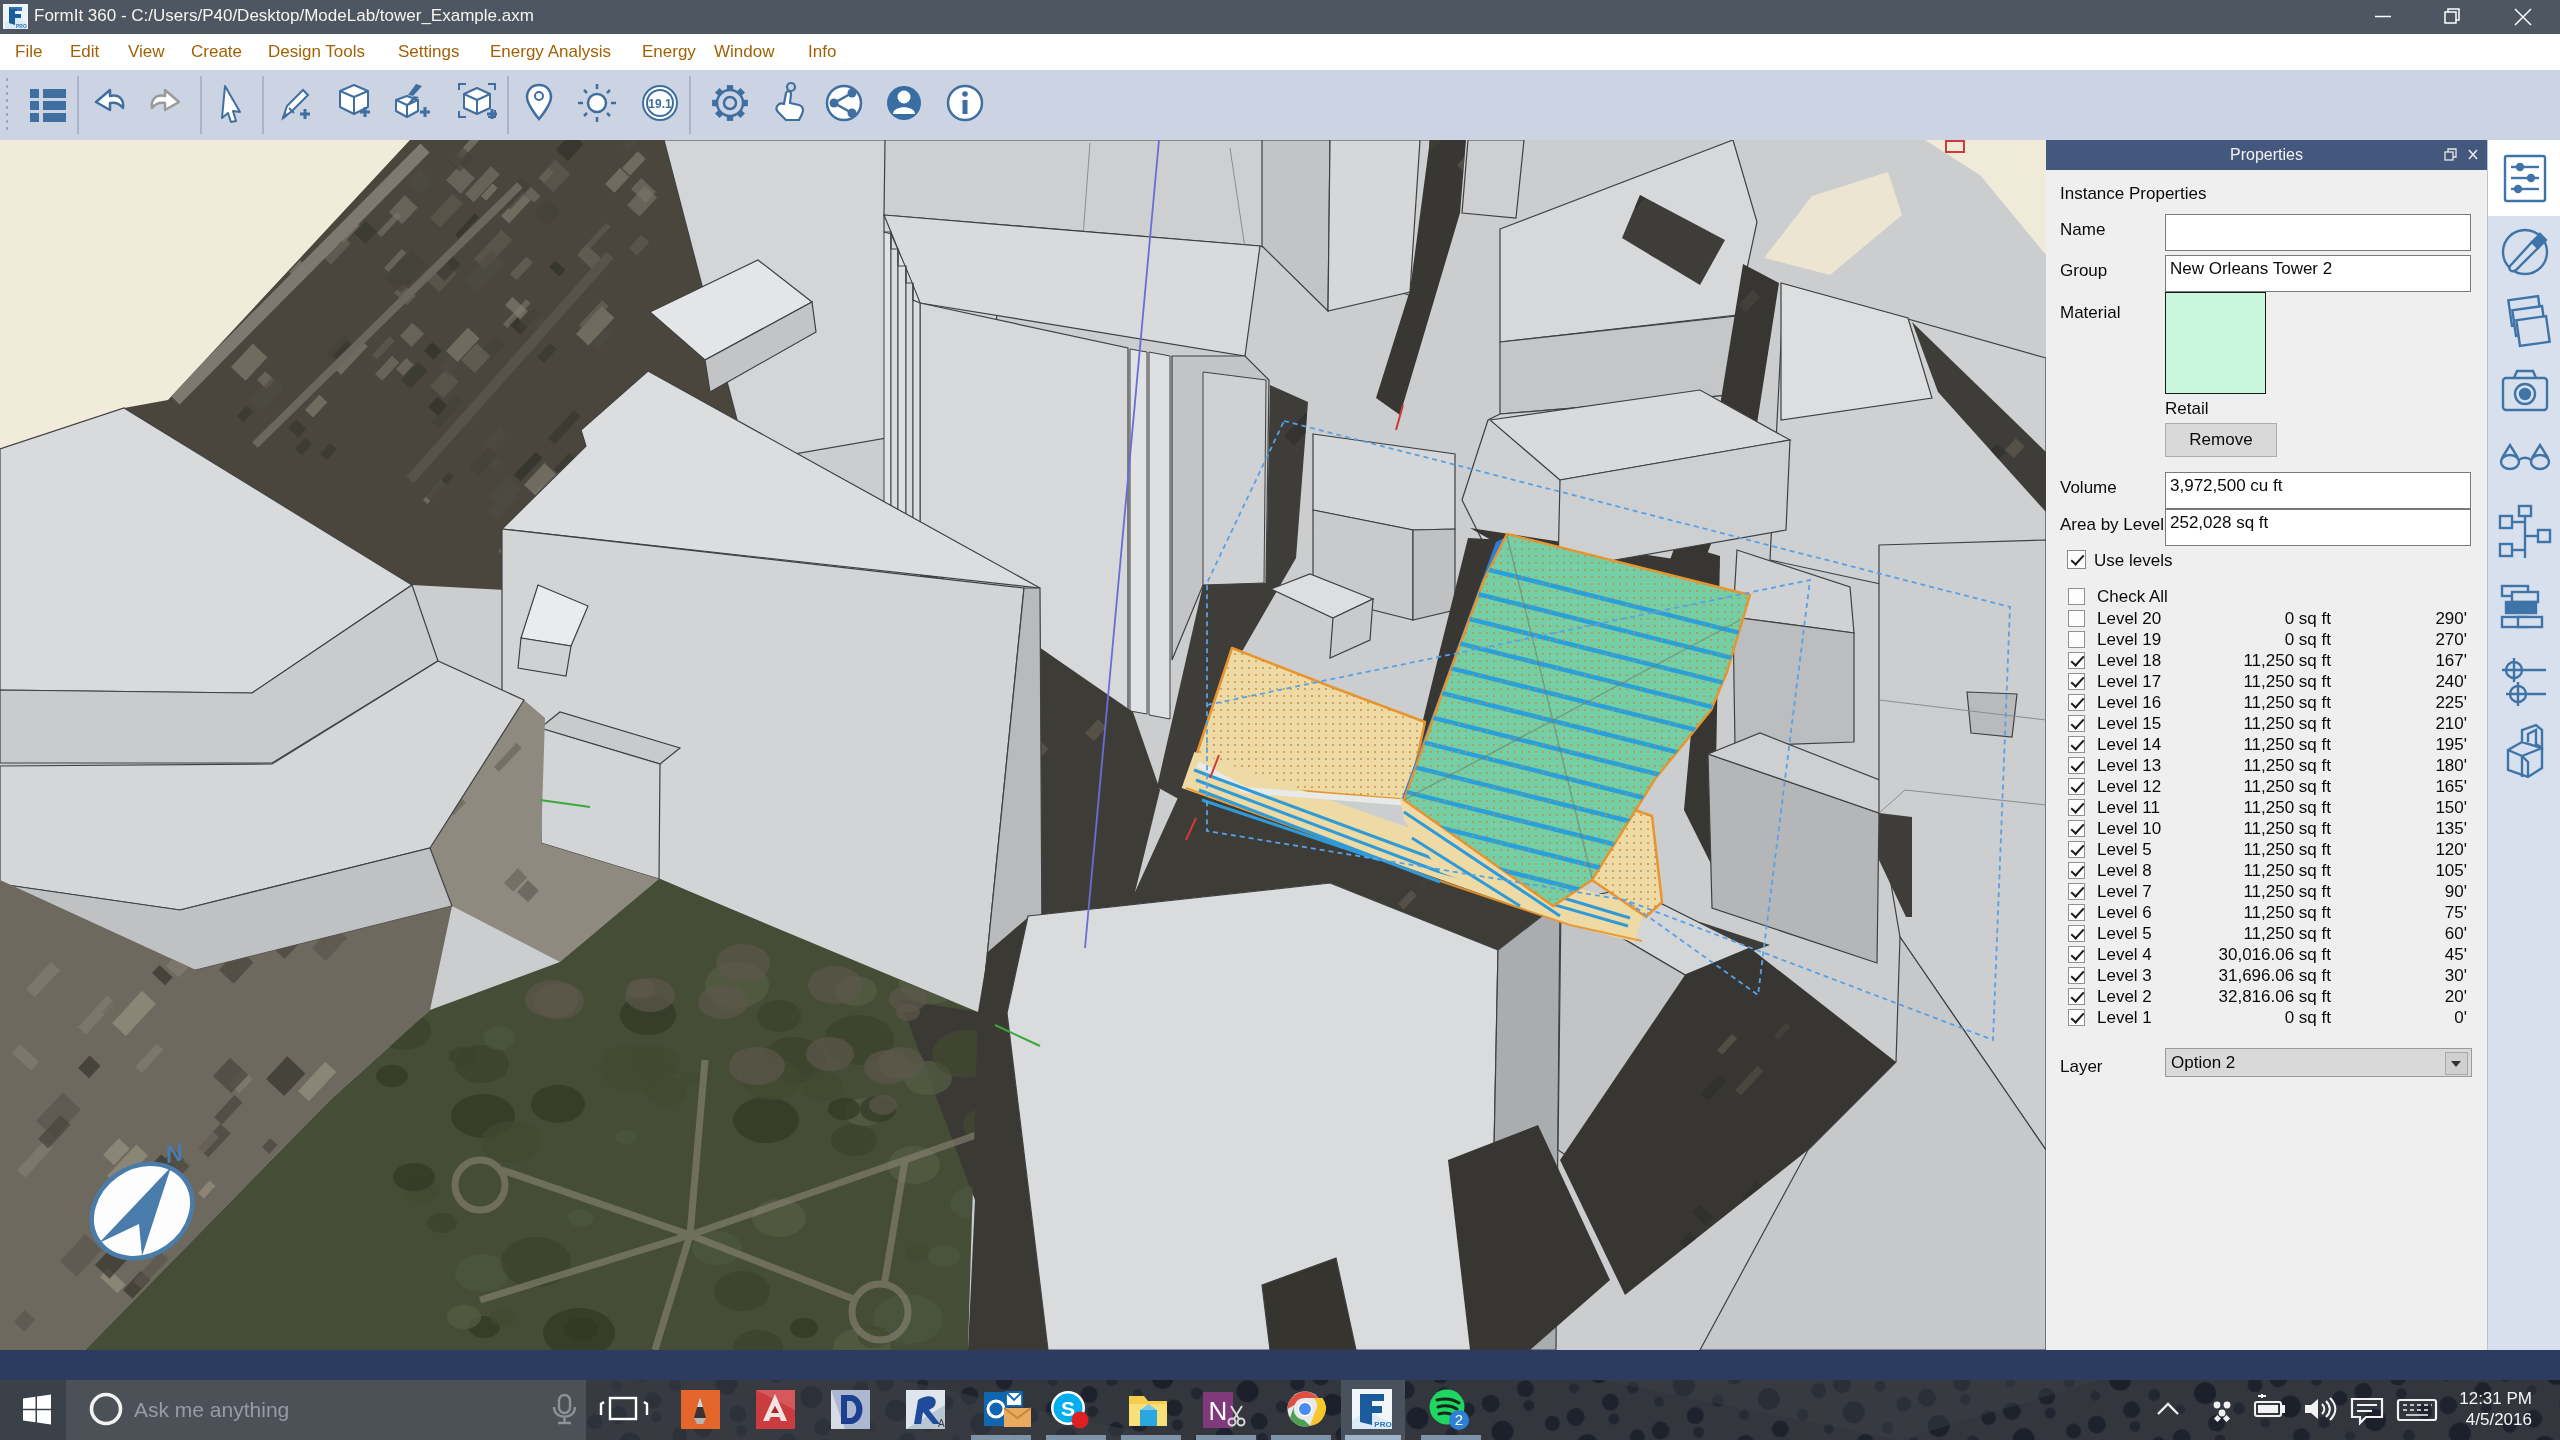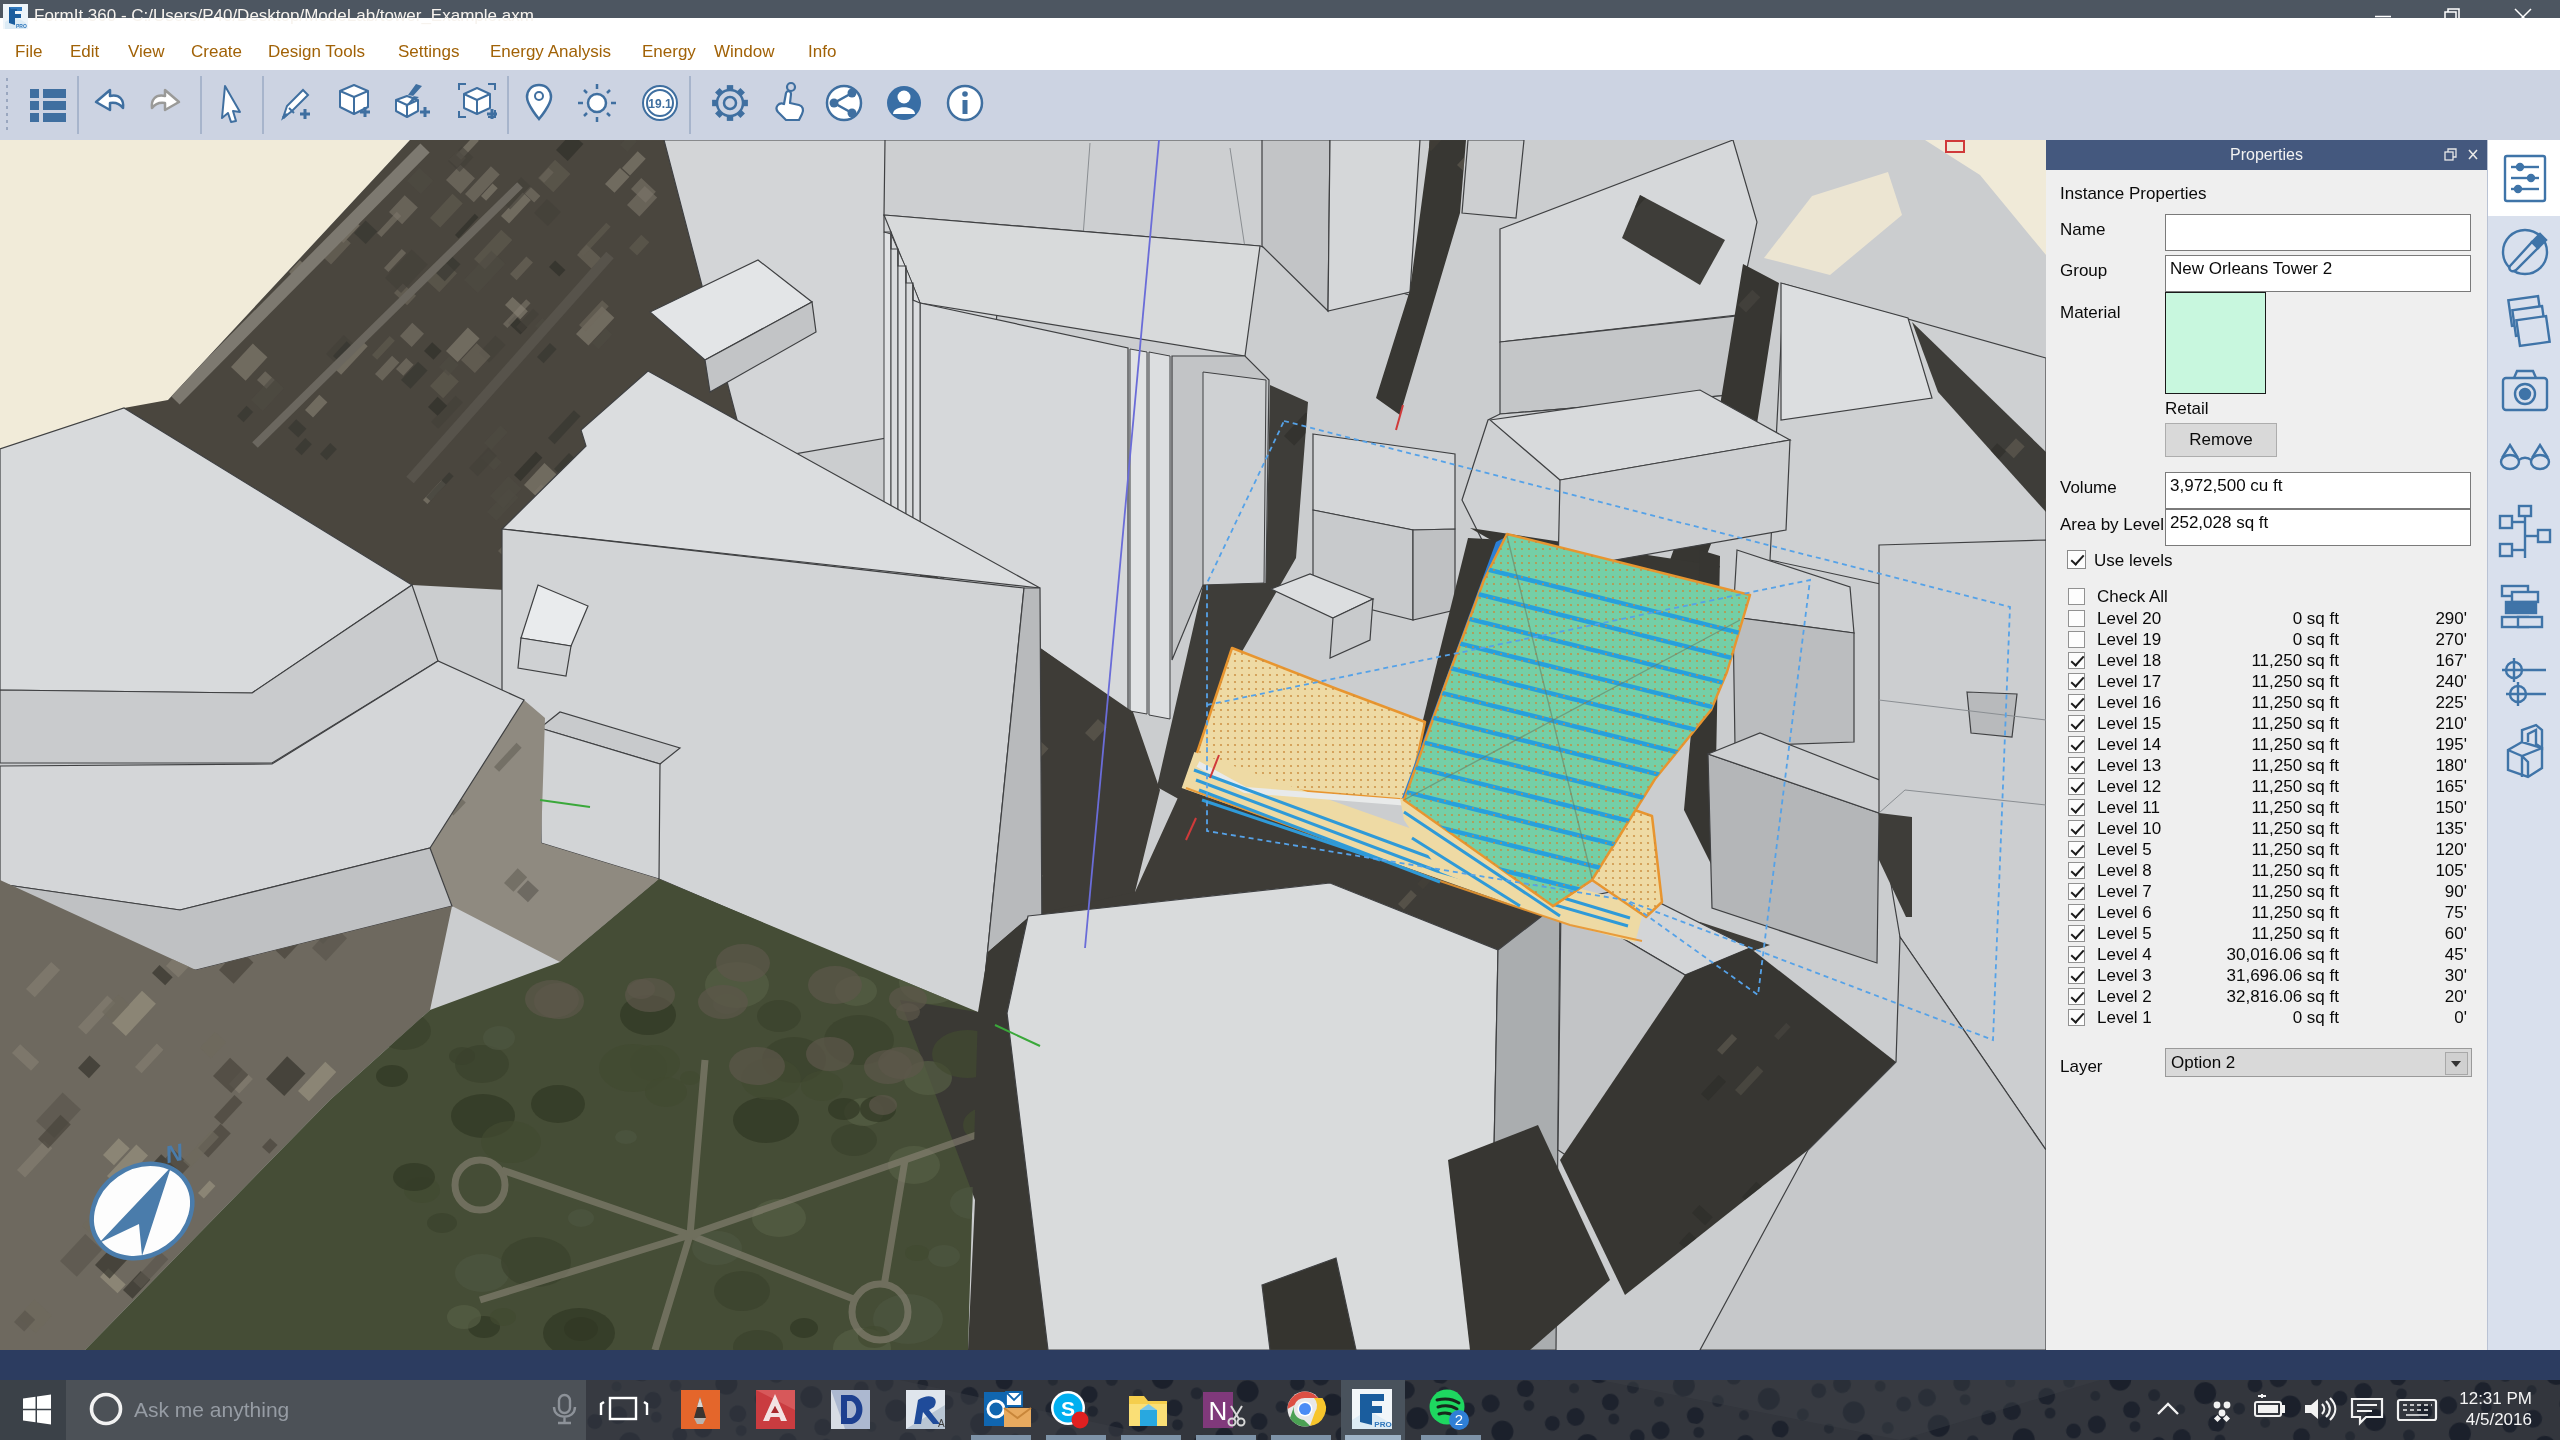--- a/index.html
+++ b/index.html
@@ -1,34 +1,34 @@
 <!DOCTYPE html>
 <html><head>
 <meta charset="utf-8">
 <style>
   html,body{margin:0;padding:0;width:2560px;height:1440px;overflow:hidden;
     font-family:"Liberation Sans",sans-serif;}
-  #titlebar{position:absolute;left:0;top:0;width:2560px;height:18px;background:#4d5661;}
+  #titlebar{position:absolute;left:0;top:0;width:2560px;height:34px;background:#4d5661;}
   #titleicon{position:absolute;left:3px;top:4px;width:25px;height:25px;background:#f4f8fb;}
   #titletext{position:absolute;left:34px;top:6px;color:#f7f3ee;font-size:17px;}
   .winbtn{position:absolute;top:0;height:34px;color:#ffffff;}
   #menubar{position:absolute;left:0;top:34px;width:2560px;height:36px;background:#ffffff;}
   .menuitem{position:absolute;top:8px;font-size:17px;color:#a16207;}
   #toolbar{position:absolute;left:0;top:70px;width:2560px;height:70px;background:#ccd3e2;}
   #viewport{position:absolute;left:0;top:140px;width:2046px;height:1210px;background:#c9cbcd;}
   #props{position:absolute;left:2046px;top:140px;width:441px;height:1210px;background:#efefef;font-size:17px;color:#0a0a0a;}
   #phead{position:absolute;left:0;top:0;width:441px;height:30px;background:#44587e;color:#f2f2f2;
     font-size:16px;text-align:center;line-height:29px;}
   .plabel{position:absolute;left:14px;}
   .pinput{position:absolute;left:119px;width:306px;height:37px;background:#ffffff;border:1px solid #7a7a7a;
     font-size:17px;line-height:25px;padding-left:4px;box-sizing:border-box;white-space:nowrap;}
   .lvrow{position:absolute;left:0;width:441px;height:21px;}
   .lvcheck{position:absolute;left:22px;top:1px;width:17px;height:17px;background:#fdfdfd;border:1px solid #919191;box-sizing:border-box;}
   .lvname{position:absolute;left:51px;top:0px;}
-  .lvsq{position:absolute;right:148px;top:0px;margin-left:8px;}
+  .lvsq{position:absolute;right:156px;top:0px;margin-left:8px;}
   .lvht{position:absolute;right:20px;top:0px;}
   .ck{position:absolute;left:2px;top:3px;width:11px;height:5px;border-left:2.5px solid #1c1c1c;border-bottom:2.5px solid #1c1c1c;transform:rotate(-48deg);}
   #sidebar{position:absolute;left:2487px;top:140px;width:73px;height:1210px;background:#d9e0ed;border-left:1px solid #b9c2d4;box-sizing:border-box;}
   #statusbar{position:absolute;left:0;top:1350px;width:2560px;height:30px;background:#2c3c60;}
   #taskbar{position:absolute;left:0;top:1380px;width:2560px;height:60px;background:#0ea5e9;}
 </style>
 </head>
 <body>
 <div id="titlebar">
   <div id="titleicon">

